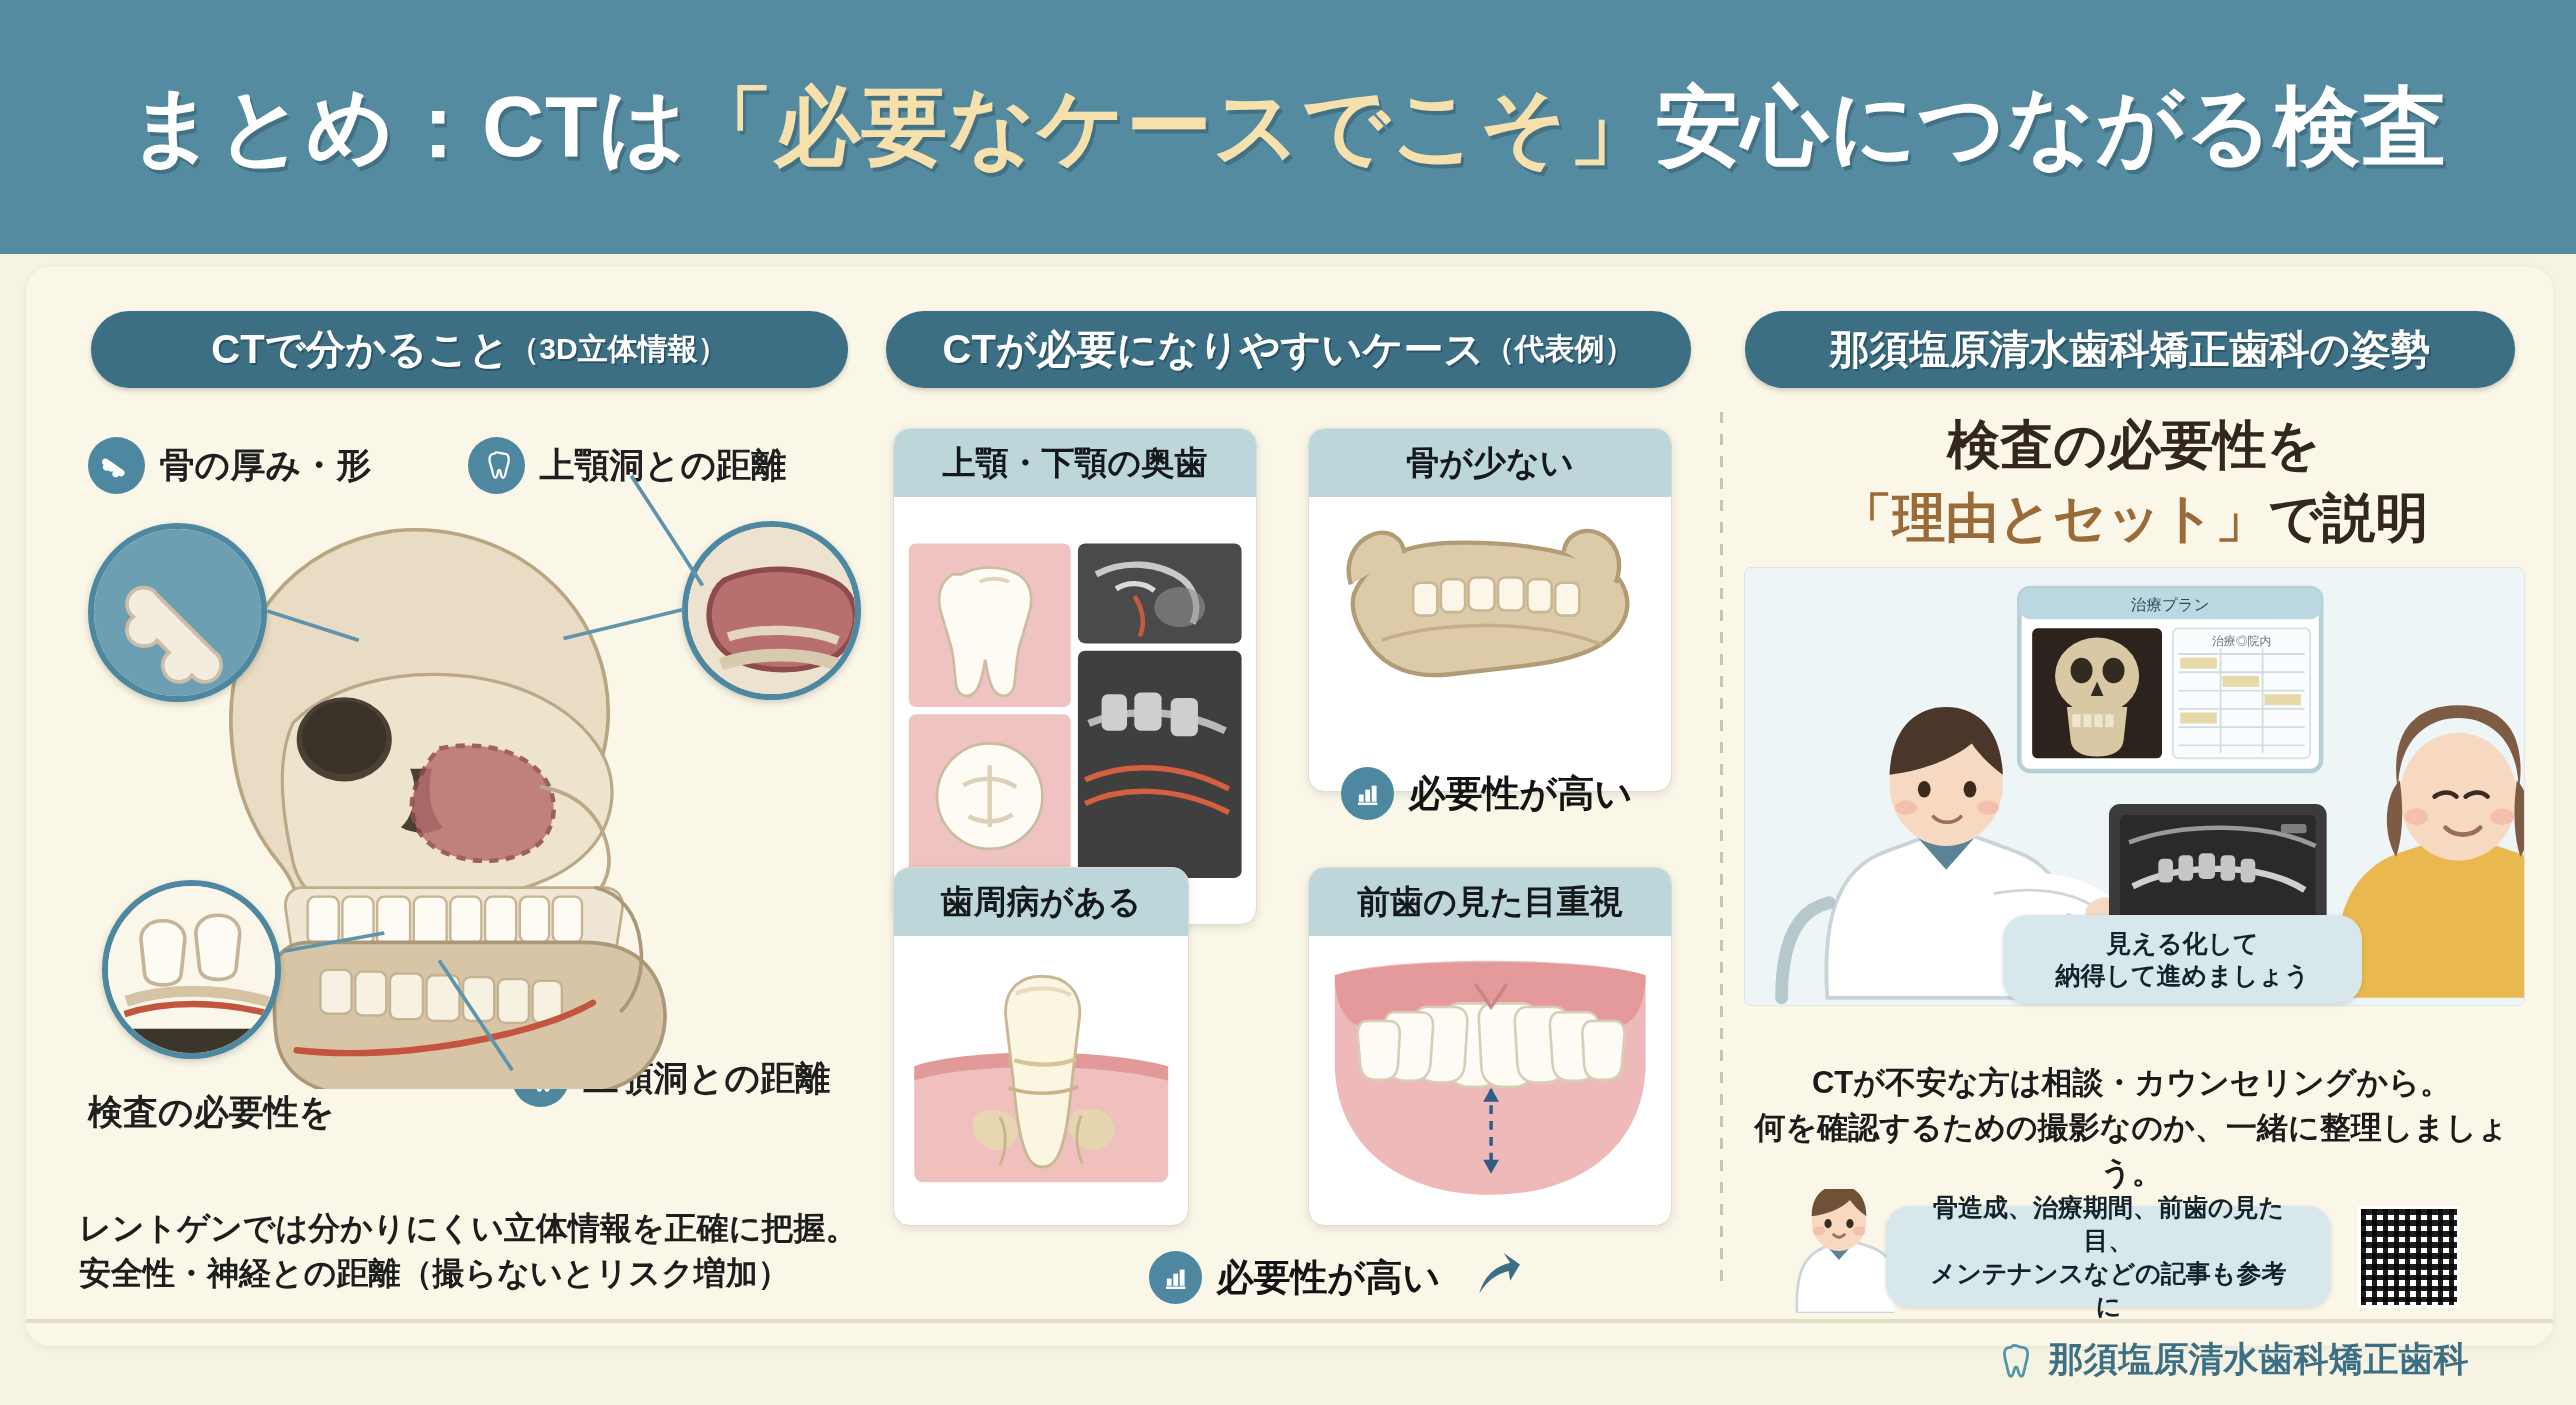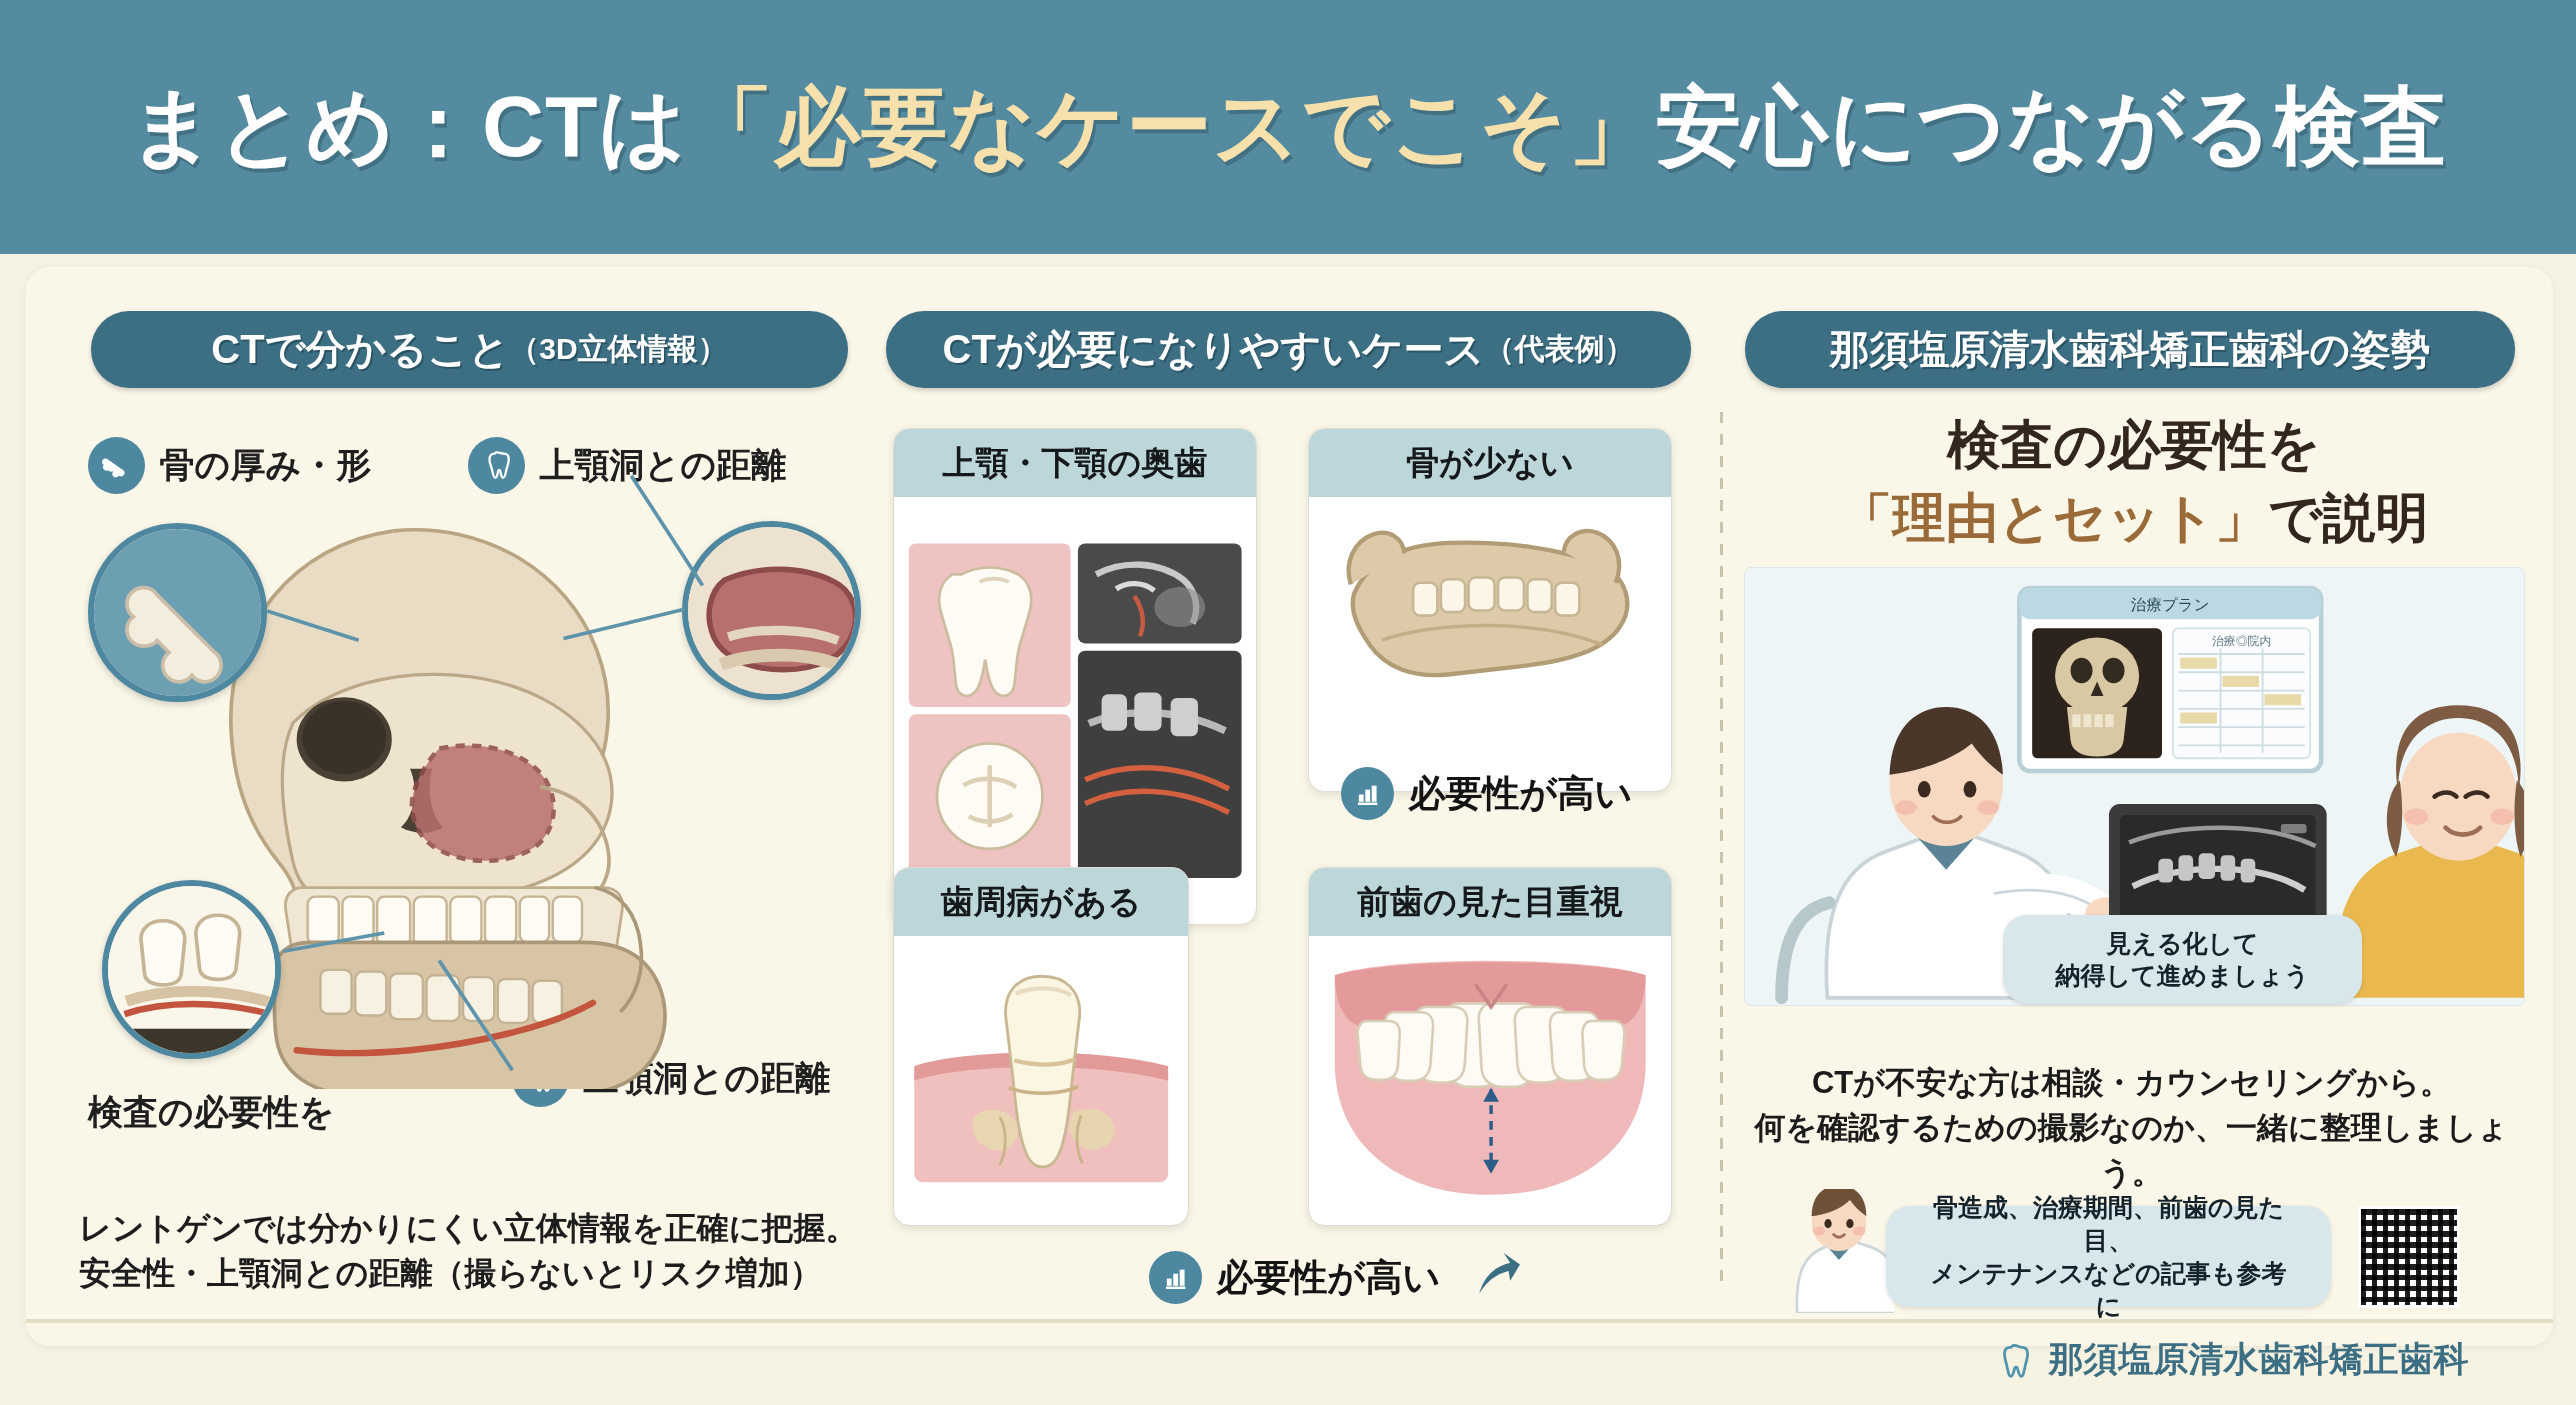--- a/index.html
+++ b/index.html
@@ -324,21 +324,21 @@
   <svg style="position:absolute;left:0;top:0;width:2576px;height:1405px;pointer-events:none" viewBox="0 0 2816 1536" width="2576" height="1405">
     <line x1="292" y1="668" x2="392" y2="700" stroke="#5d93ab" stroke-width="4"></line>
     <line x1="748" y1="666" x2="616" y2="698" stroke="#5d93ab" stroke-width="4"></line>
     <line x1="768" y1="640" x2="690" y2="520" stroke="#5d93ab" stroke-width="4"></line>
     <line x1="310" y1="1040" x2="420" y2="1020" stroke="#5d93ab" stroke-width="4"></line>
     <line x1="560" y1="1170" x2="480" y2="1050" stroke="#5d93ab" stroke-width="4"></line>
   </svg>
 
   <div class="left-foot">
     <div>レントゲンでは分かりにくい立体情報を正確に把握。</div>
-    <div>安全性・上顎洞との距離（撮らないとリスク増加）</div>
+    <div>安全性・神経との距離（撮らないとリスク増加）</div>
   </div>
 
   <div class="card" id="card-molar">
     <div class="card-head">
       <span>上顎・下顎の奥歯</span>
     </div>
     <div class="card-body">
       <svg viewBox="0 0 370 372" width="100%" height="100%">
 
         <rect x="2" y="2" width="178" height="180" rx="8" fill="#f0c3c3"></rect>

